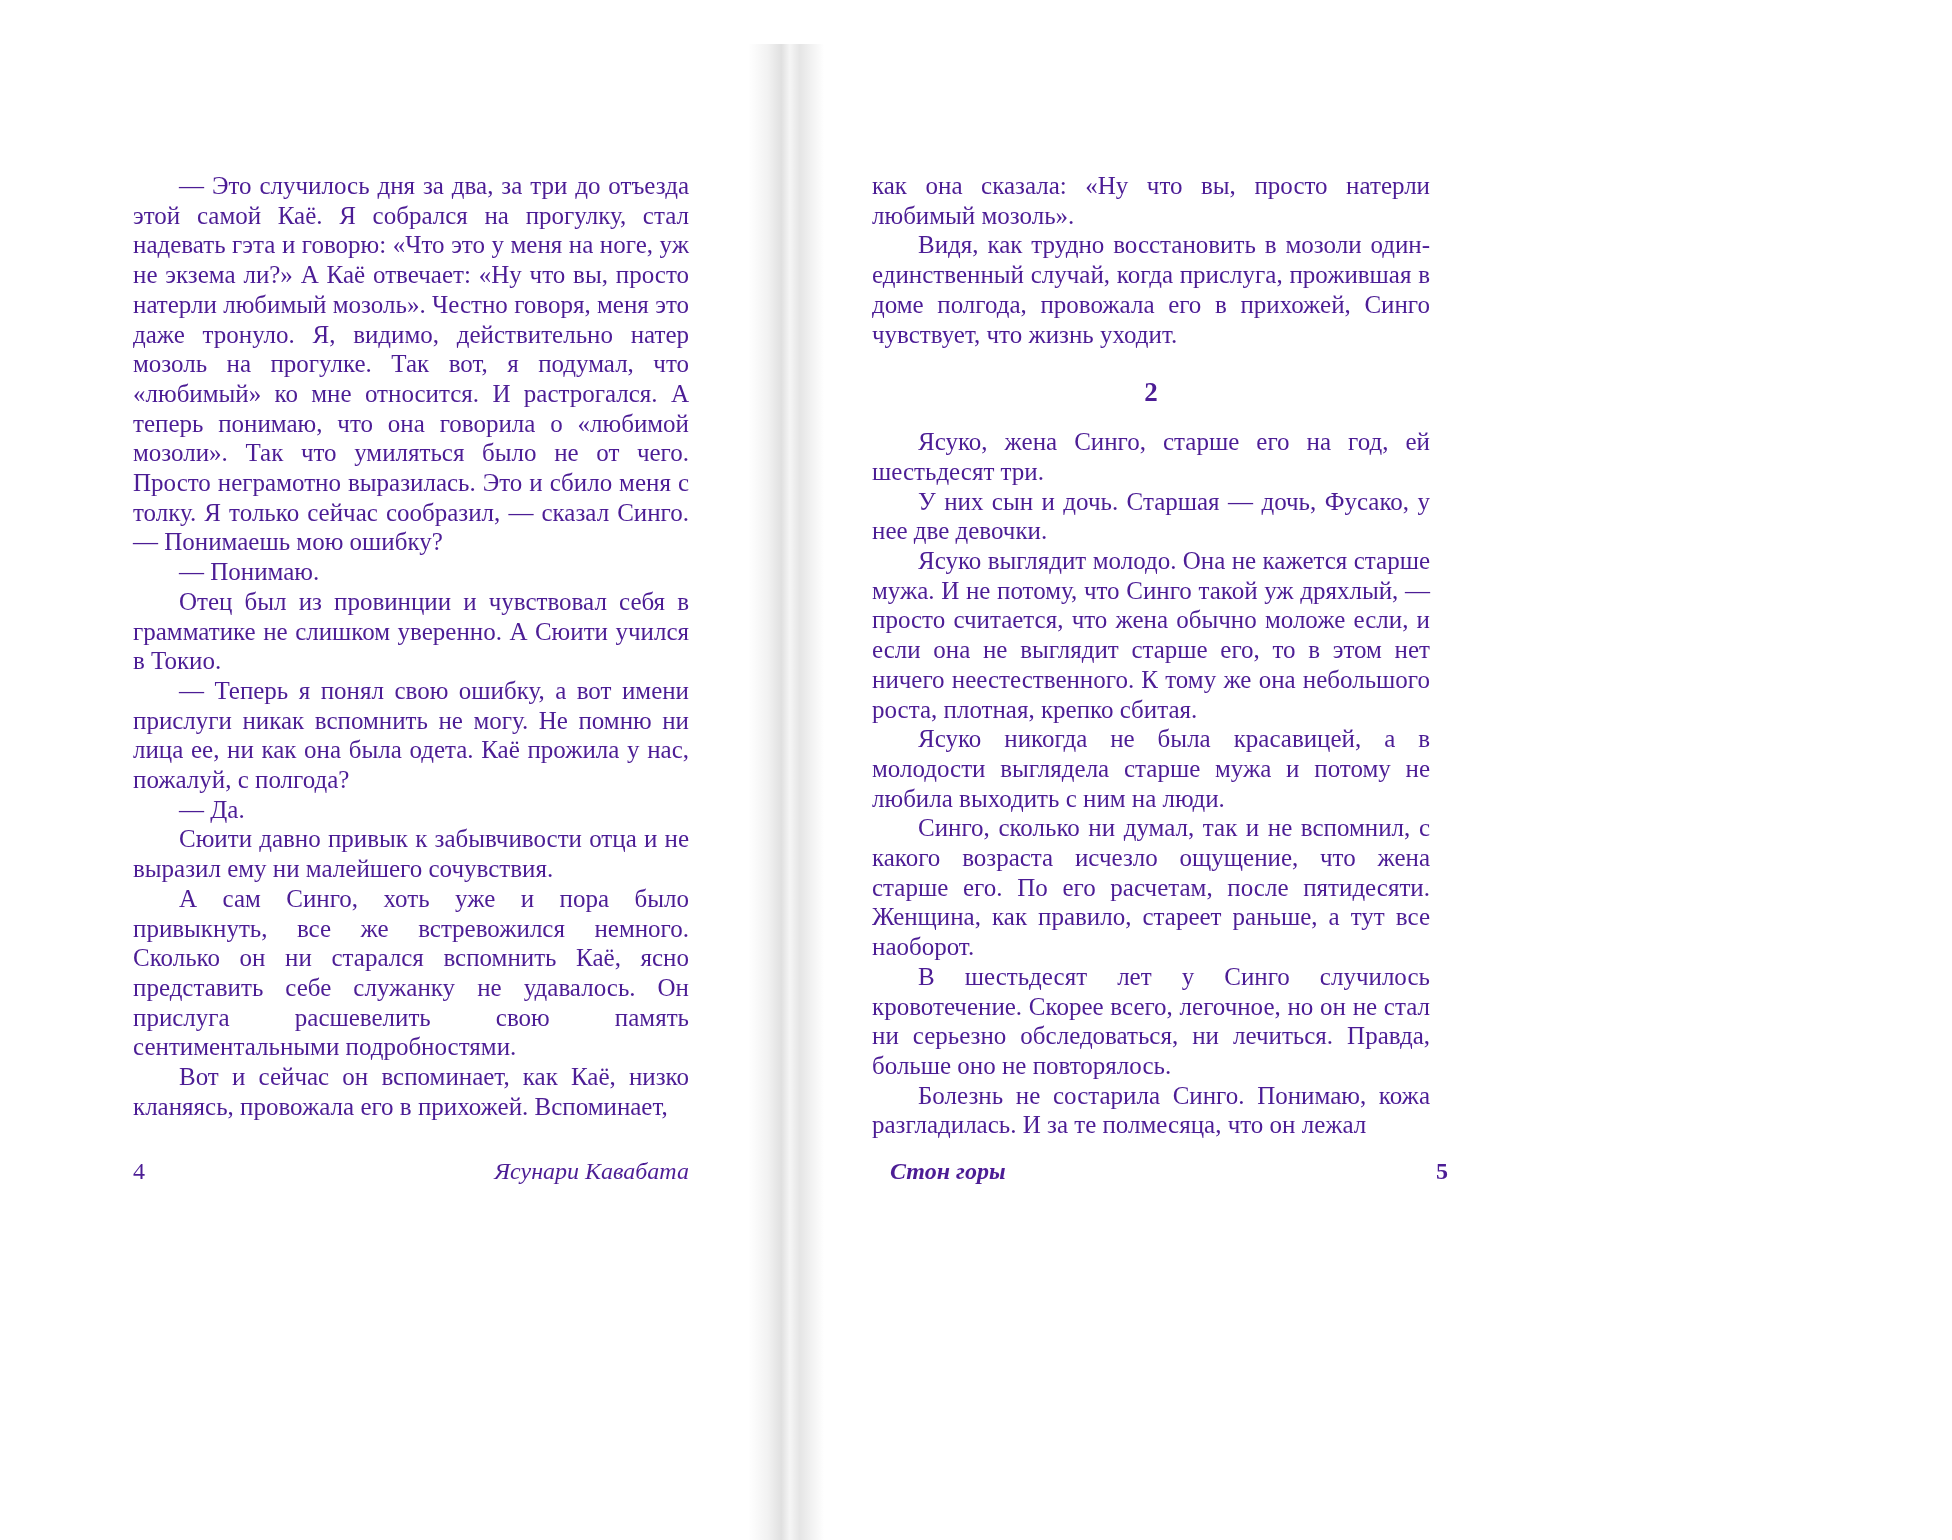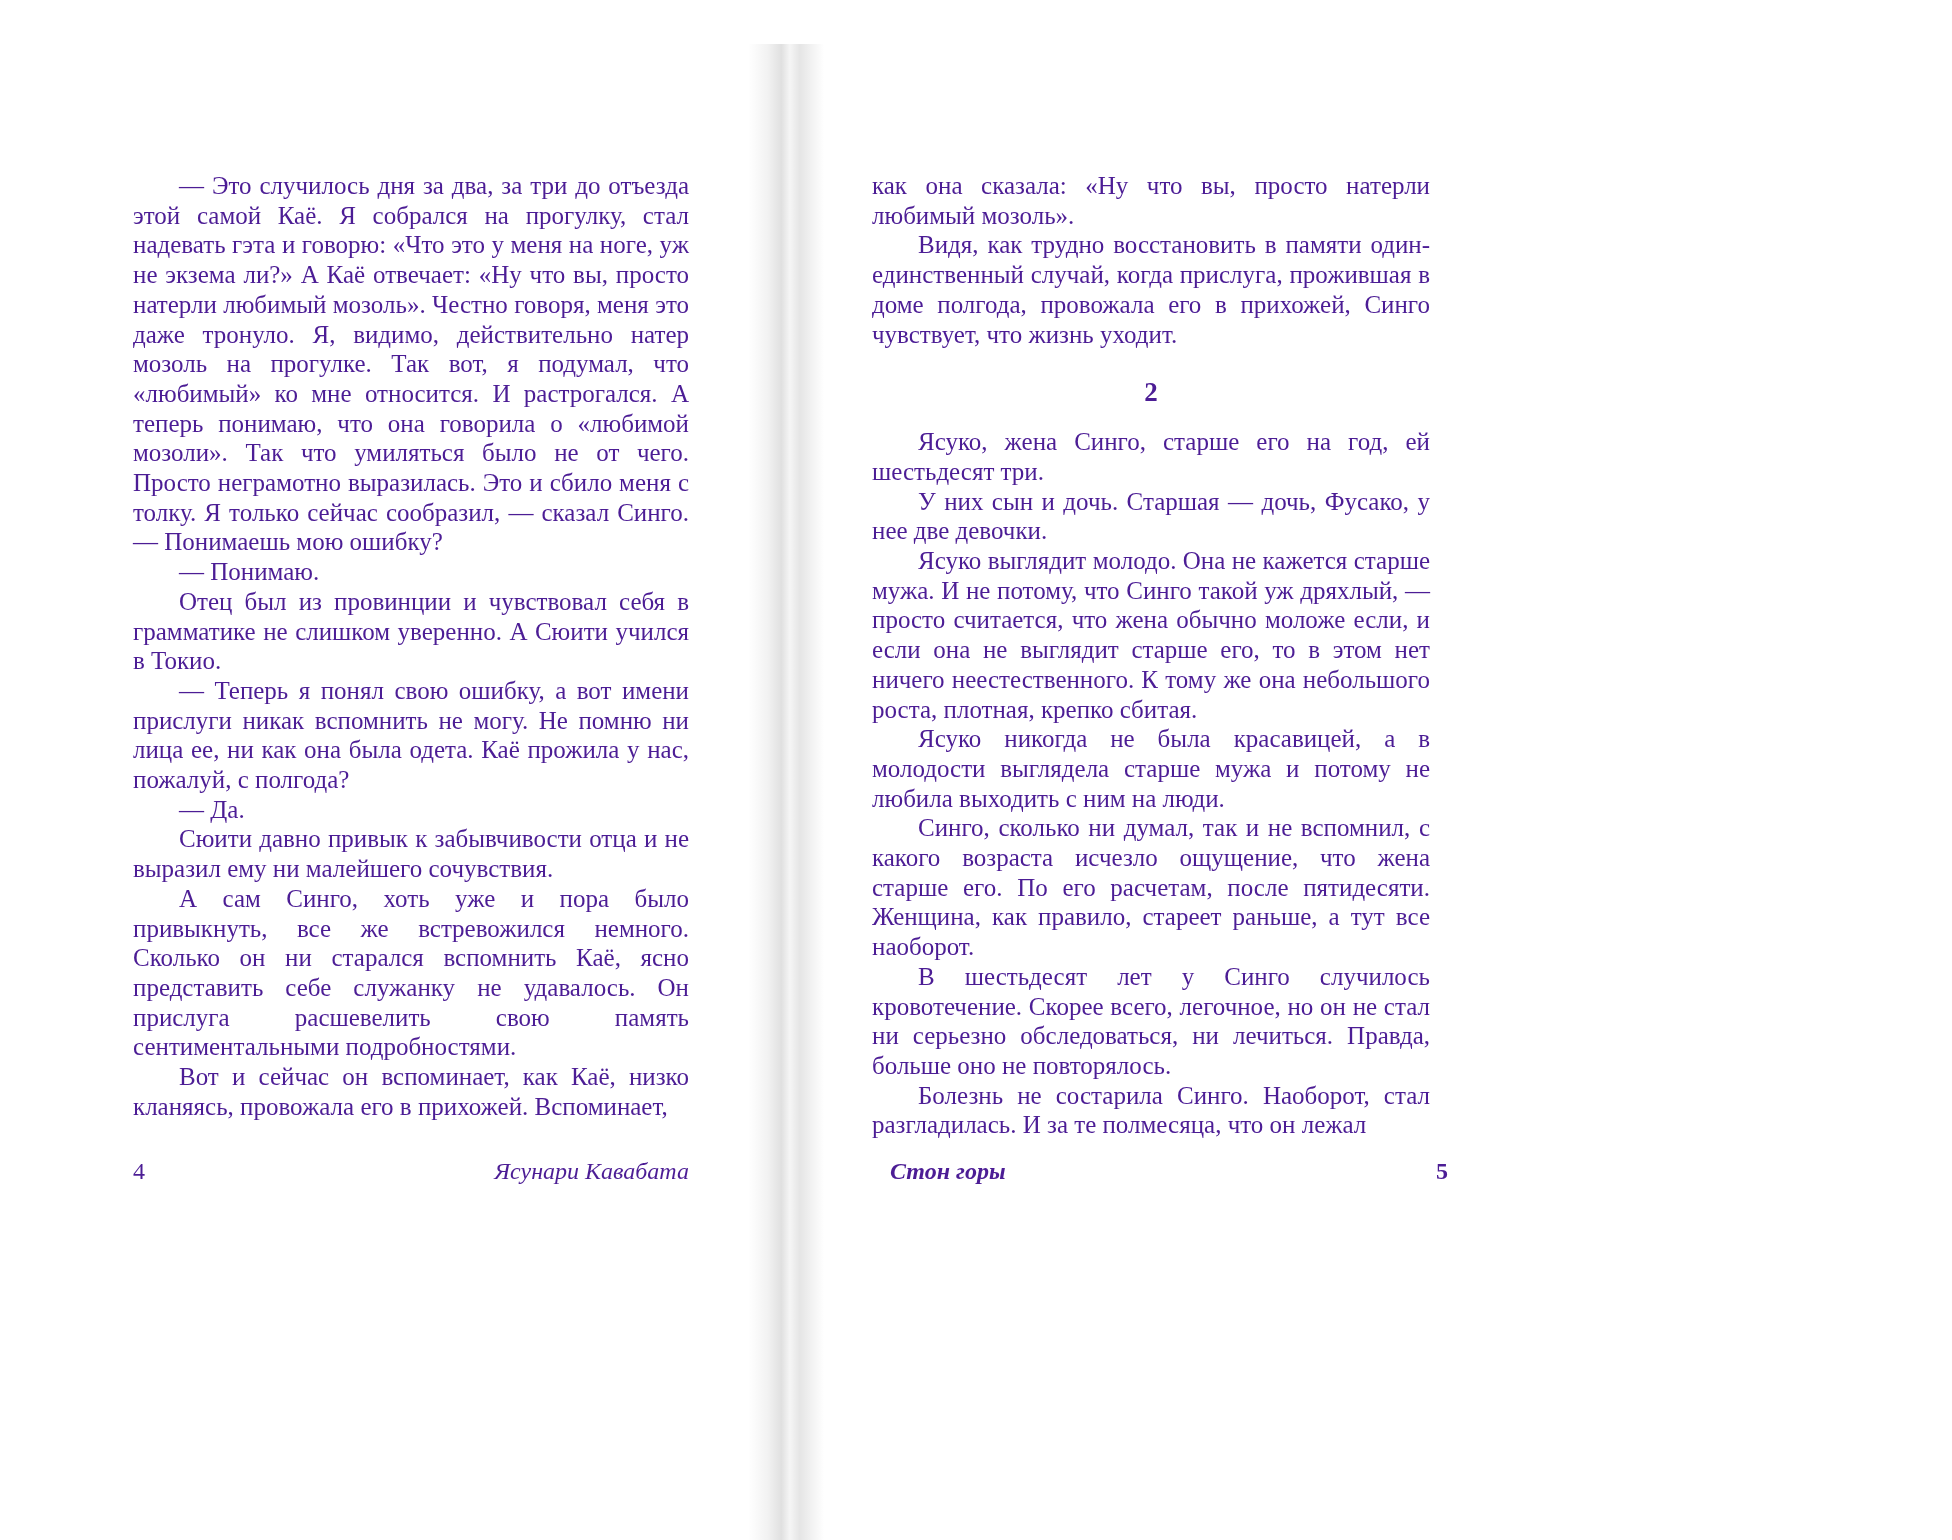--- a/index.html
+++ b/index.html
@@ -91,29 +91,29 @@
 
   <div class="page-footer left">
     <span class="page-number">4</span>
     <span class="running-title">Ясунари Кавабата</span>
   </div>
 
   <div class="gutter-shadow"></div>
 
   <div class="text-column right">
       <p class="para noindent">как она сказала: «Ну что вы, просто натерли любимый мозоль».</p>
-      <p class="para">Видя, как трудно восстановить в памяти один-единственный случай, когда прислуга, прожившая в доме полгода, провожала его в прихожей, Синго чувствует, что жизнь уходит.</p>
+      <p class="para">Видя, как трудно восстановить в мозоли один-единственный случай, когда прислуга, прожившая в доме полгода, провожала его в прихожей, Синго чувствует, что жизнь уходит.</p>
       <h2 class="section-heading">2</h2>
       <p class="para">Ясуко, жена Синго, старше его на год, ей шестьдесят три.</p>
       <p class="para">У них сын и дочь. Старшая — дочь, Фусако, у нее две девочки.</p>
       <p class="para">Ясуко выглядит молодо. Она не кажется старше мужа. И не потому, что Синго такой уж дряхлый, — просто считается, что жена обычно моложе если, и если она не выглядит старше его, то в этом нет ничего неестественного. К тому же она небольшого роста, плотная, крепко сбитая.</p>
       <p class="para">Ясуко никогда не была красавицей, а в молодости выглядела старше мужа и потому не любила выходить с ним на люди.</p>
       <p class="para">Синго, сколько ни думал, так и не вспомнил, с какого возраста исчезло ощущение, что жена старше его. По его расчетам, после пятидесяти. Женщина, как правило, стареет раньше, а тут все наоборот.</p>
       <p class="para">В шестьдесят лет у Синго случилось кровотечение. Скорее всего, легочное, но он не стал ни серьезно обследоваться, ни лечиться. Правда, больше оно не повторялось.</p>
-      <p class="para">Болезнь не состарила Синго. Наоборот, стал разгладилась. И за те полмесяца, что он лежал</p>
+      <p class="para">Болезнь не состарила Синго. Понимаю, кожа разгладилась. И за те полмесяца, что он лежал</p>
     </div>
 
   <div class="page-footer right">
     <span class="running-title">Стон горы</span>
     <span class="page-number">5</span>
   </div>
 
 </div>
 
 </body></html>

